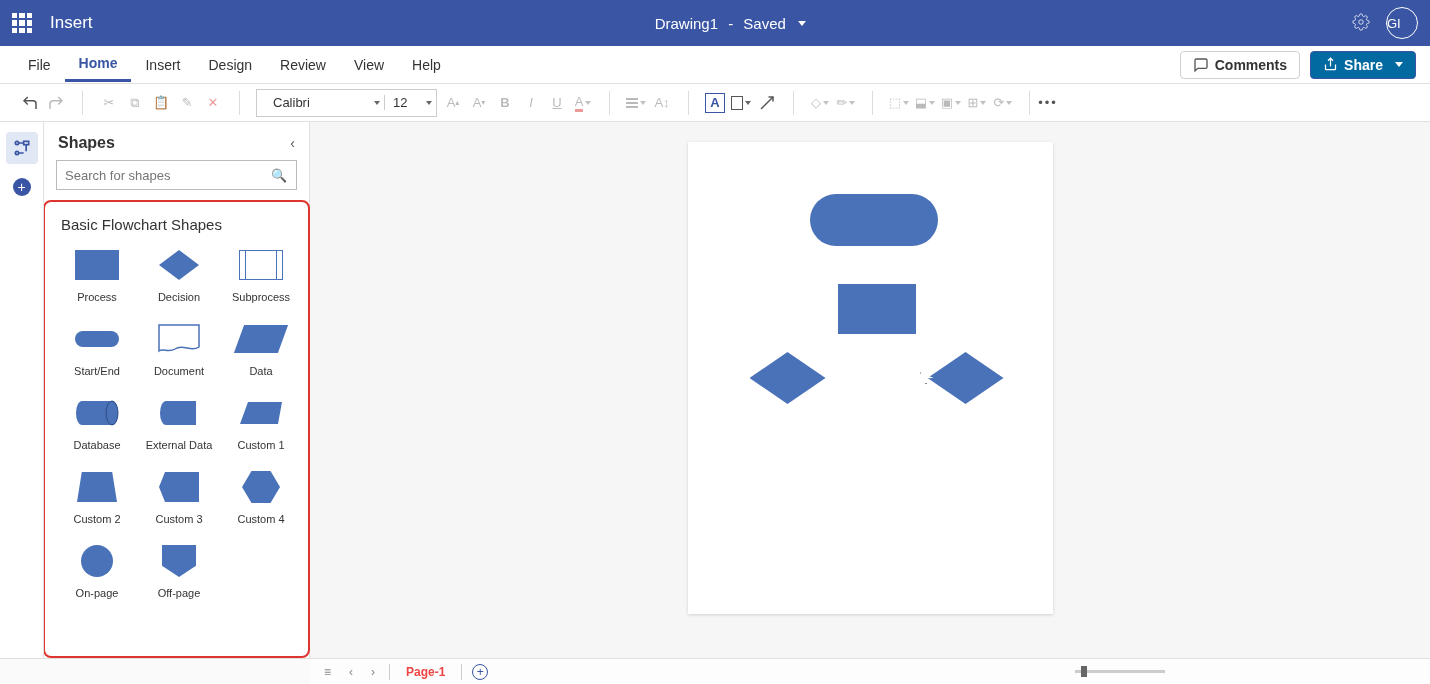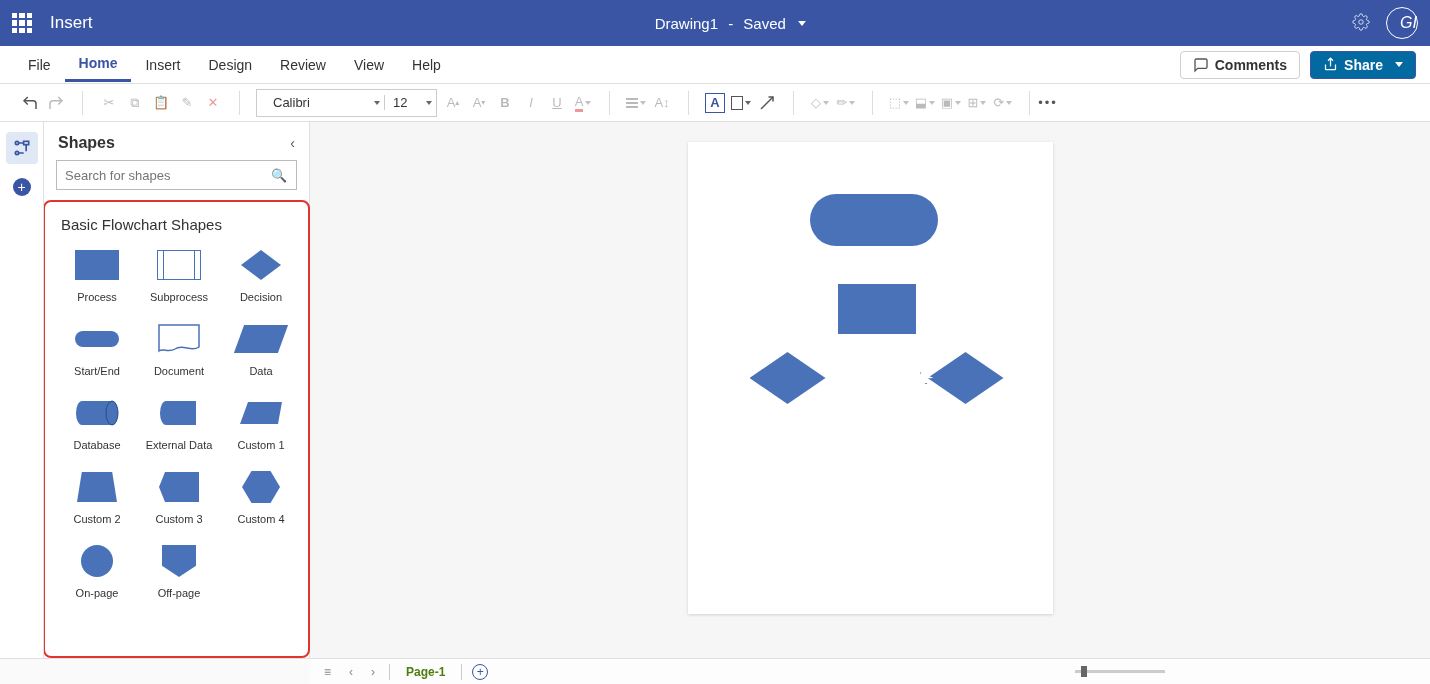--- a/index.html
+++ b/index.html
@@ -5,21 +5,21 @@
   * { box-sizing: border-box; margin: 0; padding: 0; }
   body { font-family: "Segoe UI", Arial, sans-serif; font-size: 13px; color: #333; background: #fff; overflow: hidden; }
   .title-bar { background: #3955a3; color: #fff; height: 46px; display: flex; align-items: center; padding: 0 12px; }
   .waffle { width: 20px; height: 20px; display: grid; grid-template-columns: repeat(3,1fr); grid-template-rows: repeat(3,1fr); gap:2px; margin-right:18px; cursor:pointer; }
   .waffle span { background:#fff; }
   .app-name { font-size:17px; font-weight:400; }
   .title-center { flex:1; text-align:center; font-size:15px; display:flex; align-items:center; justify-content:center; gap:6px;margin-left:16px; }
   .chev-down { width:0;height:0;border-left:4px solid transparent;border-right:4px solid transparent;border-top:5px solid #fff; margin-left:6px;}
   .title-right { display:flex; align-items:center; gap:16px; }
   .gear-icon svg { width:18px; height:18px; stroke:#fff; fill:none; }
-  .avatar { width:32px;height:32px;border-radius:50%;border:1px solid #fff;display:flex;align-items:center;justify-content:flex-end;font-size:16px;color:#fff;font-style:italic;}
+  .avatar { width:32px;height:32px;border-radius:50%;border:1px solid #fff;display:flex;align-items:center;justify-content:flex-start;font-size:13px;color:#fff;}
   .menu-bar { height:38px; display:flex; align-items:center; padding:0 14px; border-bottom:1px solid #e0e0e0; }
   .menu-bar .tab { padding:8px 14px; font-size:14px; cursor:pointer; color:#333; }
   .menu-bar .tab.active { font-weight:600; border-bottom:3px solid #3955a3; color:#3955a3;}
   .menu-right { margin-left:auto; display:flex; align-items:center; gap:10px;font-weight:bold;}
   .btn { border:1px solid #d0d0d0; border-radius:4px; padding:5px 12px; font-size:14px; cursor:pointer; display:flex; align-items:center; gap:6px; background:#fff; }
   .btn.primary { background:#0369a1; color:#fff; border-color:#3955a3;}
   .ribbon { height:38px; border-bottom:1px solid #e0e0e0; display:flex; align-items:center; padding:0 12px; gap:4px; }
   .ribbon .grp { display:flex; align-items:center; gap:6px; padding:0 8px; }
   .ribbon .sep { width:1px; height:24px; background:#ddd; margin:0 4px;}
   .ribbon .ico { width:20px;height:20px;display:flex;align-items:center;justify-content:center;color:#555;cursor:pointer;}
@@ -49,21 +49,21 @@
   .page { background:#fff; width:365px; height:472px; margin:20px auto; box-shadow:0 1px 3px rgba(0,0,0,.15); position:relative;}
   .page .rounded { position:absolute; left:122px; top:52px; width:128px; height:52px; background:#4a72b8; border-radius:26px;}
   .page .rect { position:absolute; left:150px; top:142px; width:78px; height:50px; background:#4a72b8;}
   .page .dia { position:absolute; width:76px; height:52px; background:#4a72b8; transform-origin:center; }
   .dia.d1 { left:62px; top:210px; clip-path: polygon(50% 0,100% 50%,50% 100%,0 50%);}
   .dia.d2 { left:240px; top:210px; clip-path: polygon(50% 0,100% 50%,50% 100%,0 50%);}
   .dia-cursor { position:absolute; left:232px; top:230px; width:14px; height:12px; background:#fff; border:1px solid #888; clip-path: polygon(0 0,100% 50%,40% 55%,55% 100%,40% 100%,30% 60%,0 0);}
   .page-tabs { position:absolute; bottom:0; left:310px; right:0; height:26px; display:flex; align-items:center; gap:10px; padding:0 10px; font-size:12px; border-top:1px solid #e0e0e0; background:#fdfdfd;}
   .page-tabs .nav { color:#888; cursor:pointer; padding:0 4px;}
   .page-tabs .tabsep { width:1px; height:16px; background:#ccc;}
-  .page-tabs .page-tab { font-weight:600; color:#4d7c0f; padding:0 6px;}
+  .page-tabs .page-tab { font-weight:600; color:#ef4444; padding:0 6px;}
   .page-tabs .add-page { width:16px;height:16px;border:1px solid #3955a3;border-radius:50%;color:#3955a3;display:flex;align-items:center;justify-content:center;font-size:12px;cursor:pointer;}
   .status-bar { height:26px; border-top:1px solid #e0e0e0; display:flex; align-items:center; justify-content:flex-end; gap:16px; padding:0 16px; font-size:13px; color:#444; background:#fafafa;}
   .zoom-ctl { display:flex; align-items:center; gap:8px;}
   .zoom-track { width:90px; height:3px; background:#ccc; position:relative;}
   .zoom-thumb { position:absolute; left:6px; top:-4px; width:6px; height:11px; background:#666;}
   .link-text { color:#3955a3; cursor:pointer;}
   .collapse-chev { cursor:pointer; font-size:14px; color:#555;}
   .mini-dd { display:inline-flex; align-items:center; gap:2px;}
   .sq { width:14px;height:14px;border:1.5px solid #555;}
   .ham { display:flex;flex-direction:column;gap:2px;width:14px;}
@@ -253,32 +253,32 @@
       <h3>Basic Flowchart Shapes</h3>
       <div class="shape-grid">
         <div class="shape-item">
             <div class="thumb">
               <div style="width:44px;height:30px;background:#4a72b8"></div>
             </div>
             <span>Process</span>
           </div>
         <div class="shape-item">
             <div class="thumb">
+              <div style="width:40px;height:30px;background:#4a72b8;clip-path:polygon(50% 0,100% 50%,50% 100%,0 50%)"></div>
+            </div>
+            <span>Decision</span>
+          </div>
+        <div class="shape-item">
+            <div class="thumb">
               <div style="width:44px;height:30px;border:1.5px solid #4a72b8;background:#fff;position:relative">
                 <div style="position:absolute;left:5px;top:0;bottom:0;width:1px;background:#4a72b8"></div>
                 <div style="position:absolute;right:5px;top:0;bottom:0;width:1px;background:#4a72b8"></div>
               </div>
             </div>
             <span>Subprocess</span>
-          </div>
-        <div class="shape-item">
-            <div class="thumb">
-              <div style="width:40px;height:30px;background:#4a72b8;clip-path:polygon(50% 0,100% 50%,50% 100%,0 50%)"></div>
-            </div>
-            <span>Decision</span>
           </div>
         <div class="shape-item">
             <div class="thumb">
               <div style="width:44px;height:16px;background:#4a72b8;border-radius:8px"></div>
             </div>
             <span>Start/End</span>
           </div>
         <div class="shape-item">
             <div class="thumb">
               <svg width="46" height="34">

